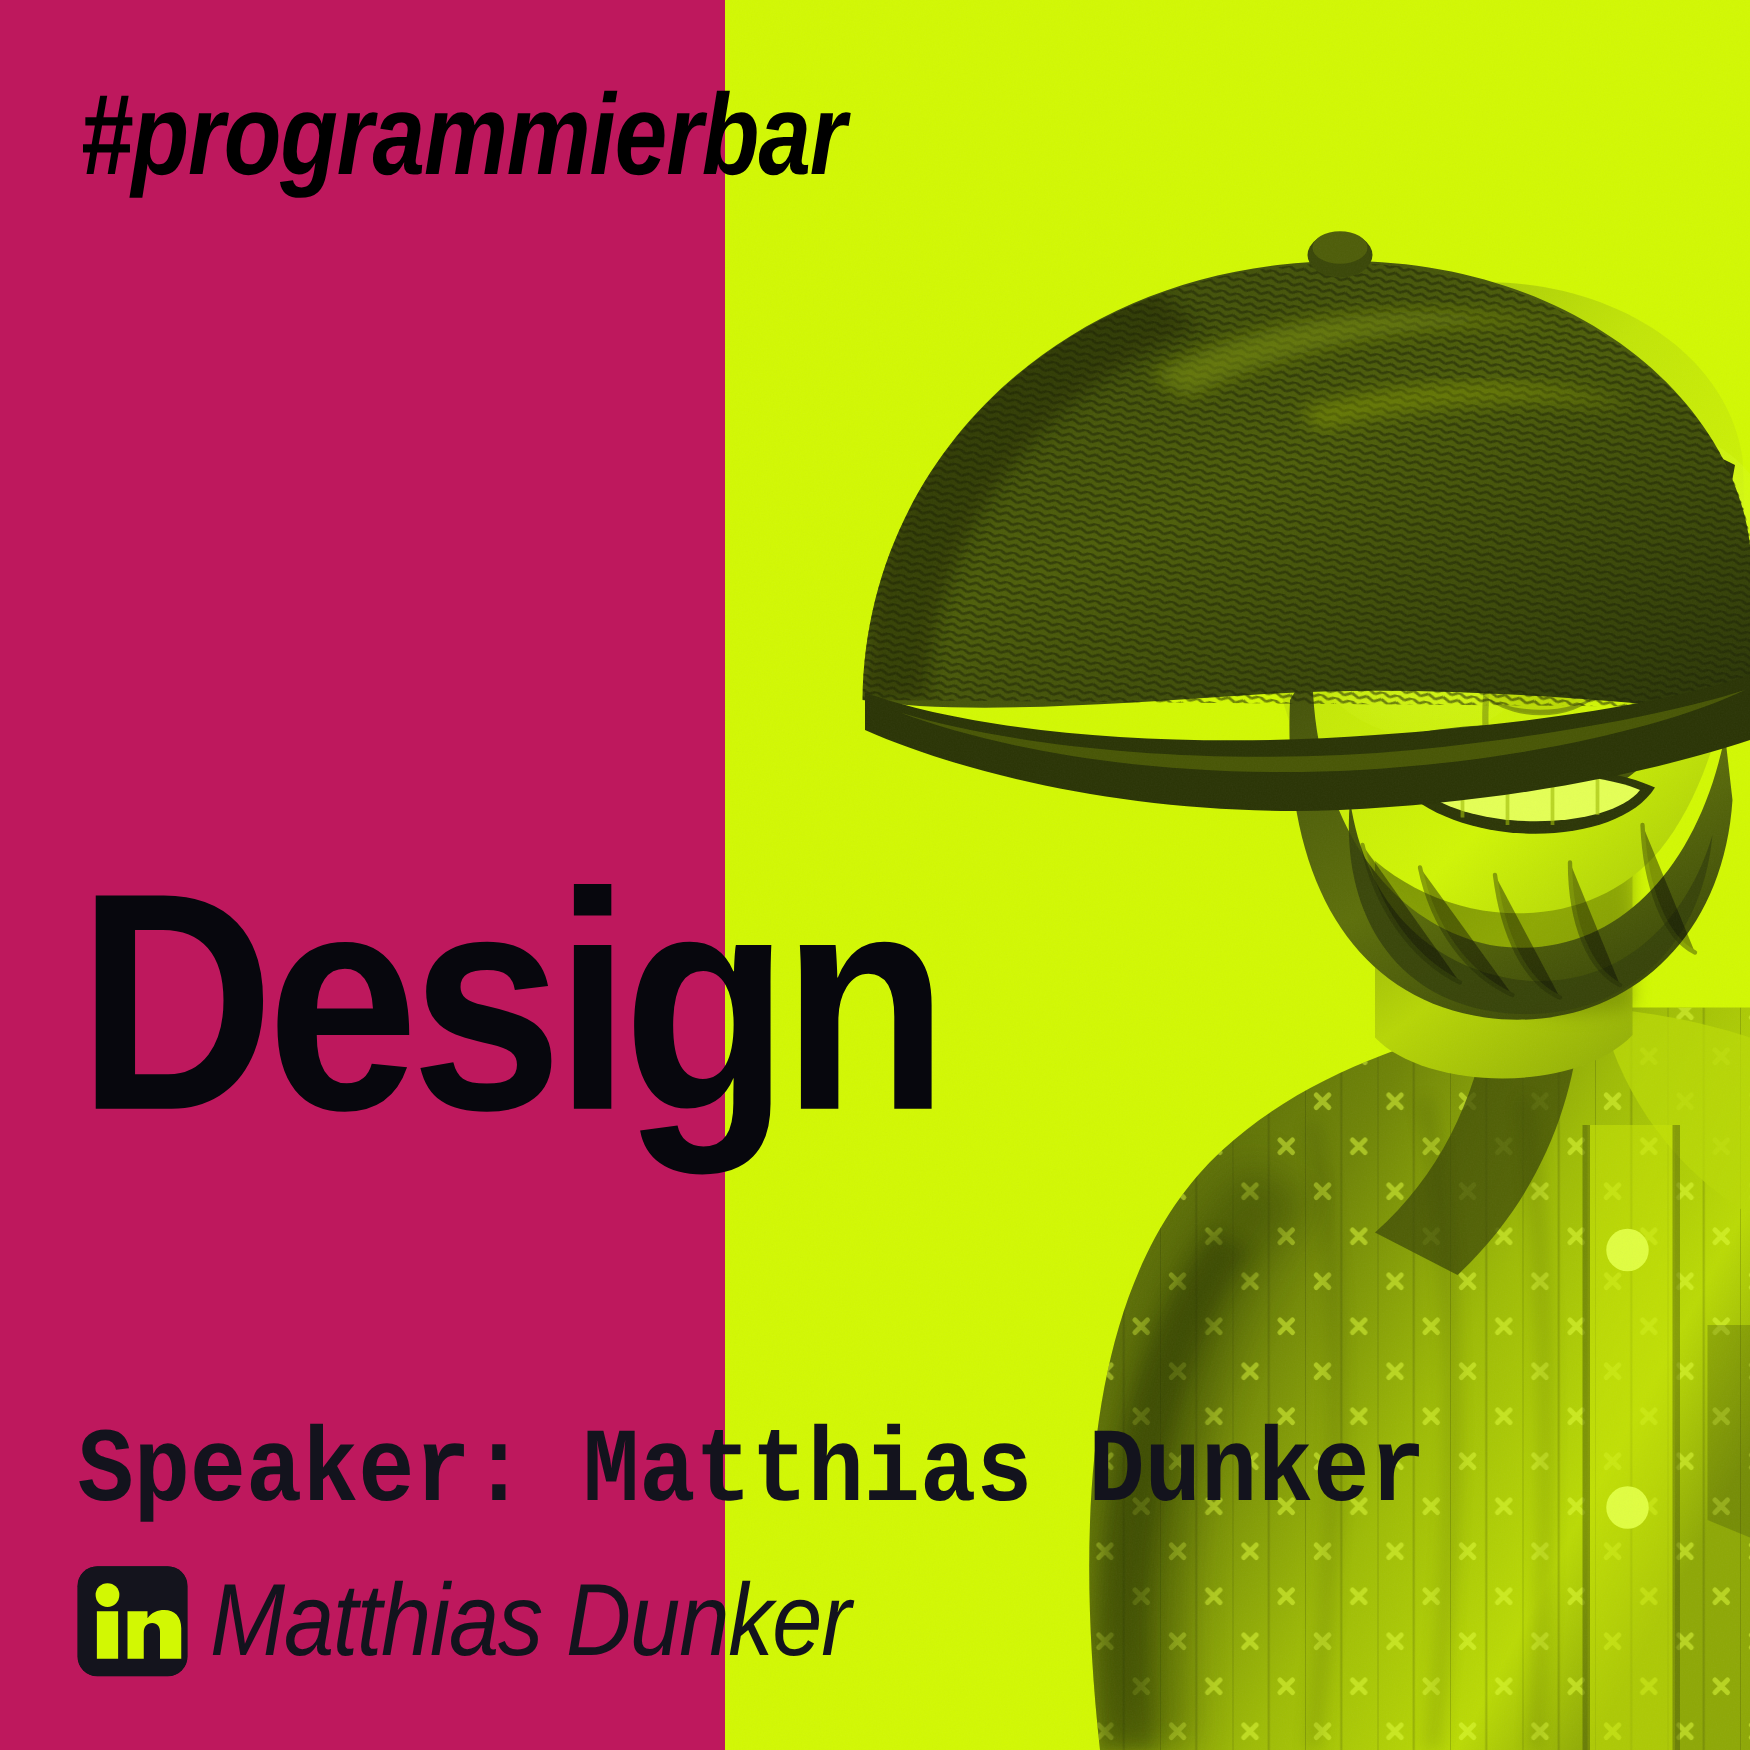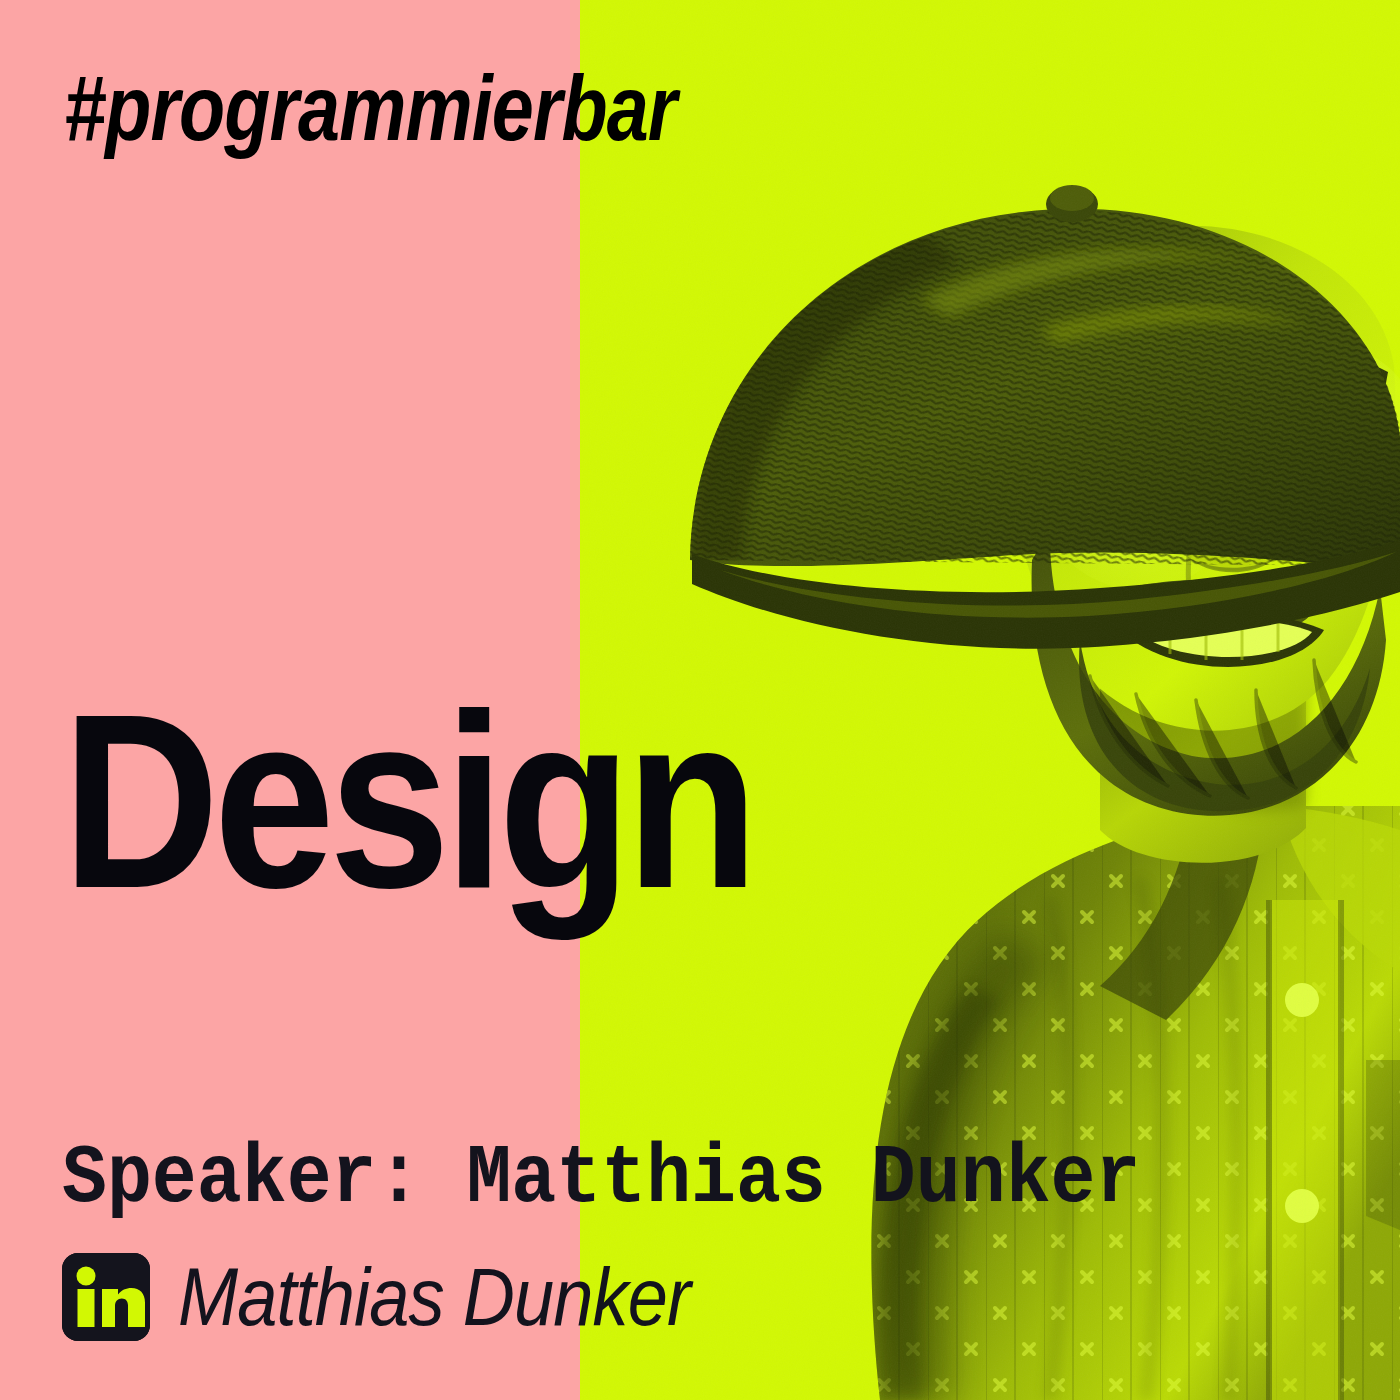--- a/index.html
+++ b/index.html
@@ -7,21 +7,21 @@
   html, body {
     width:1400px; height:1400px;
     background:#d2f803;
     font-family:"Liberation Sans", sans-serif;
     overflow:hidden;
   }
 
   #cover {
     position:relative;
     width:1400px; height:1400px;
-    background:#fca5a5;
+    background:#be185d;
     overflow:hidden;
   }
 
   
   #portrait {
     position:absolute;
     top:0; right:0;
     width:820px; height:1400px;
     overflow:hidden;
     z-index:1;
@@ -79,21 +79,21 @@
     white-space:pre;
     transform:scaleX(0.96) scaleY(1.08);
     transform-origin:left top;
   }
 
   .social-row {
     position:absolute;
     left:62px; top:1253px;
     display:flex;
     align-items:center;
-    gap:28px;
+    gap:18px;
   }
   .li-icon {
     width:88px; height:88px;
     border-radius:16px;
     background:#14141d;
     display:block;
     flex:0 0 auto;
   }
   .li-icon svg { display:block; width:88px; height:88px; }
 

